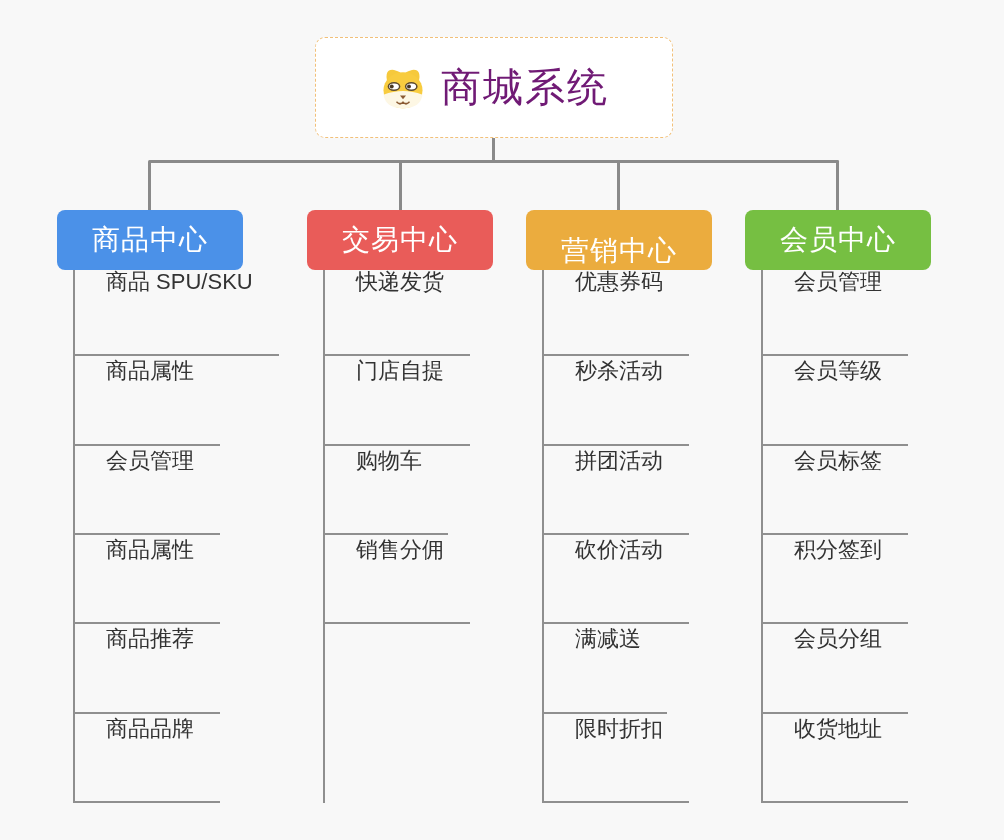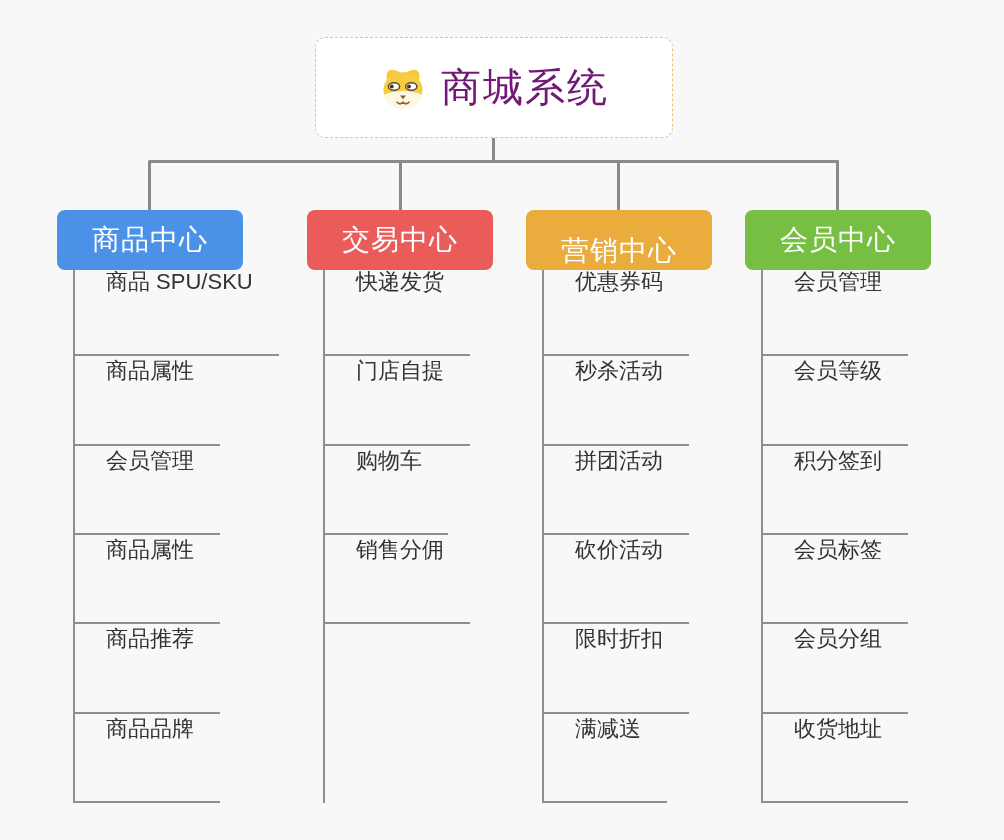--- a/index.html
+++ b/index.html
@@ -187,47 +187,47 @@
       <div class="row">
           <span class="leaf">秒杀活动</span>
         </div>
       <div class="row">
           <span class="leaf">拼团活动</span>
         </div>
       <div class="row">
           <span class="leaf">砍价活动</span>
         </div>
       <div class="row">
+          <span class="leaf">满减送</span>
+        </div>
+      <div class="row">
           <span class="leaf">限时折扣</span>
-        </div>
-      <div class="row">
-          <span class="leaf">满减送</span>
         </div>
     </div>
   </div>
 
   <div class="column c4">
     <div class="branch-node" style="background-color: rgb(118, 191, 66);">
       <span class="branch-label">会员中心</span>
     </div>
     <div class="children">
       <div class="vline"></div>
       <div class="row">
           <span class="leaf">会员管理</span>
         </div>
       <div class="row">
           <span class="leaf">会员等级</span>
         </div>
       <div class="row">
+          <span class="leaf">会员标签</span>
+        </div>
+      <div class="row">
           <span class="leaf">积分签到</span>
         </div>
       <div class="row">
-          <span class="leaf">会员标签</span>
-        </div>
-      <div class="row">
           <span class="leaf">会员分组</span>
         </div>
       <div class="row">
           <span class="leaf">收货地址</span>
         </div>
     </div>
   </div>
 
 </div>
 

